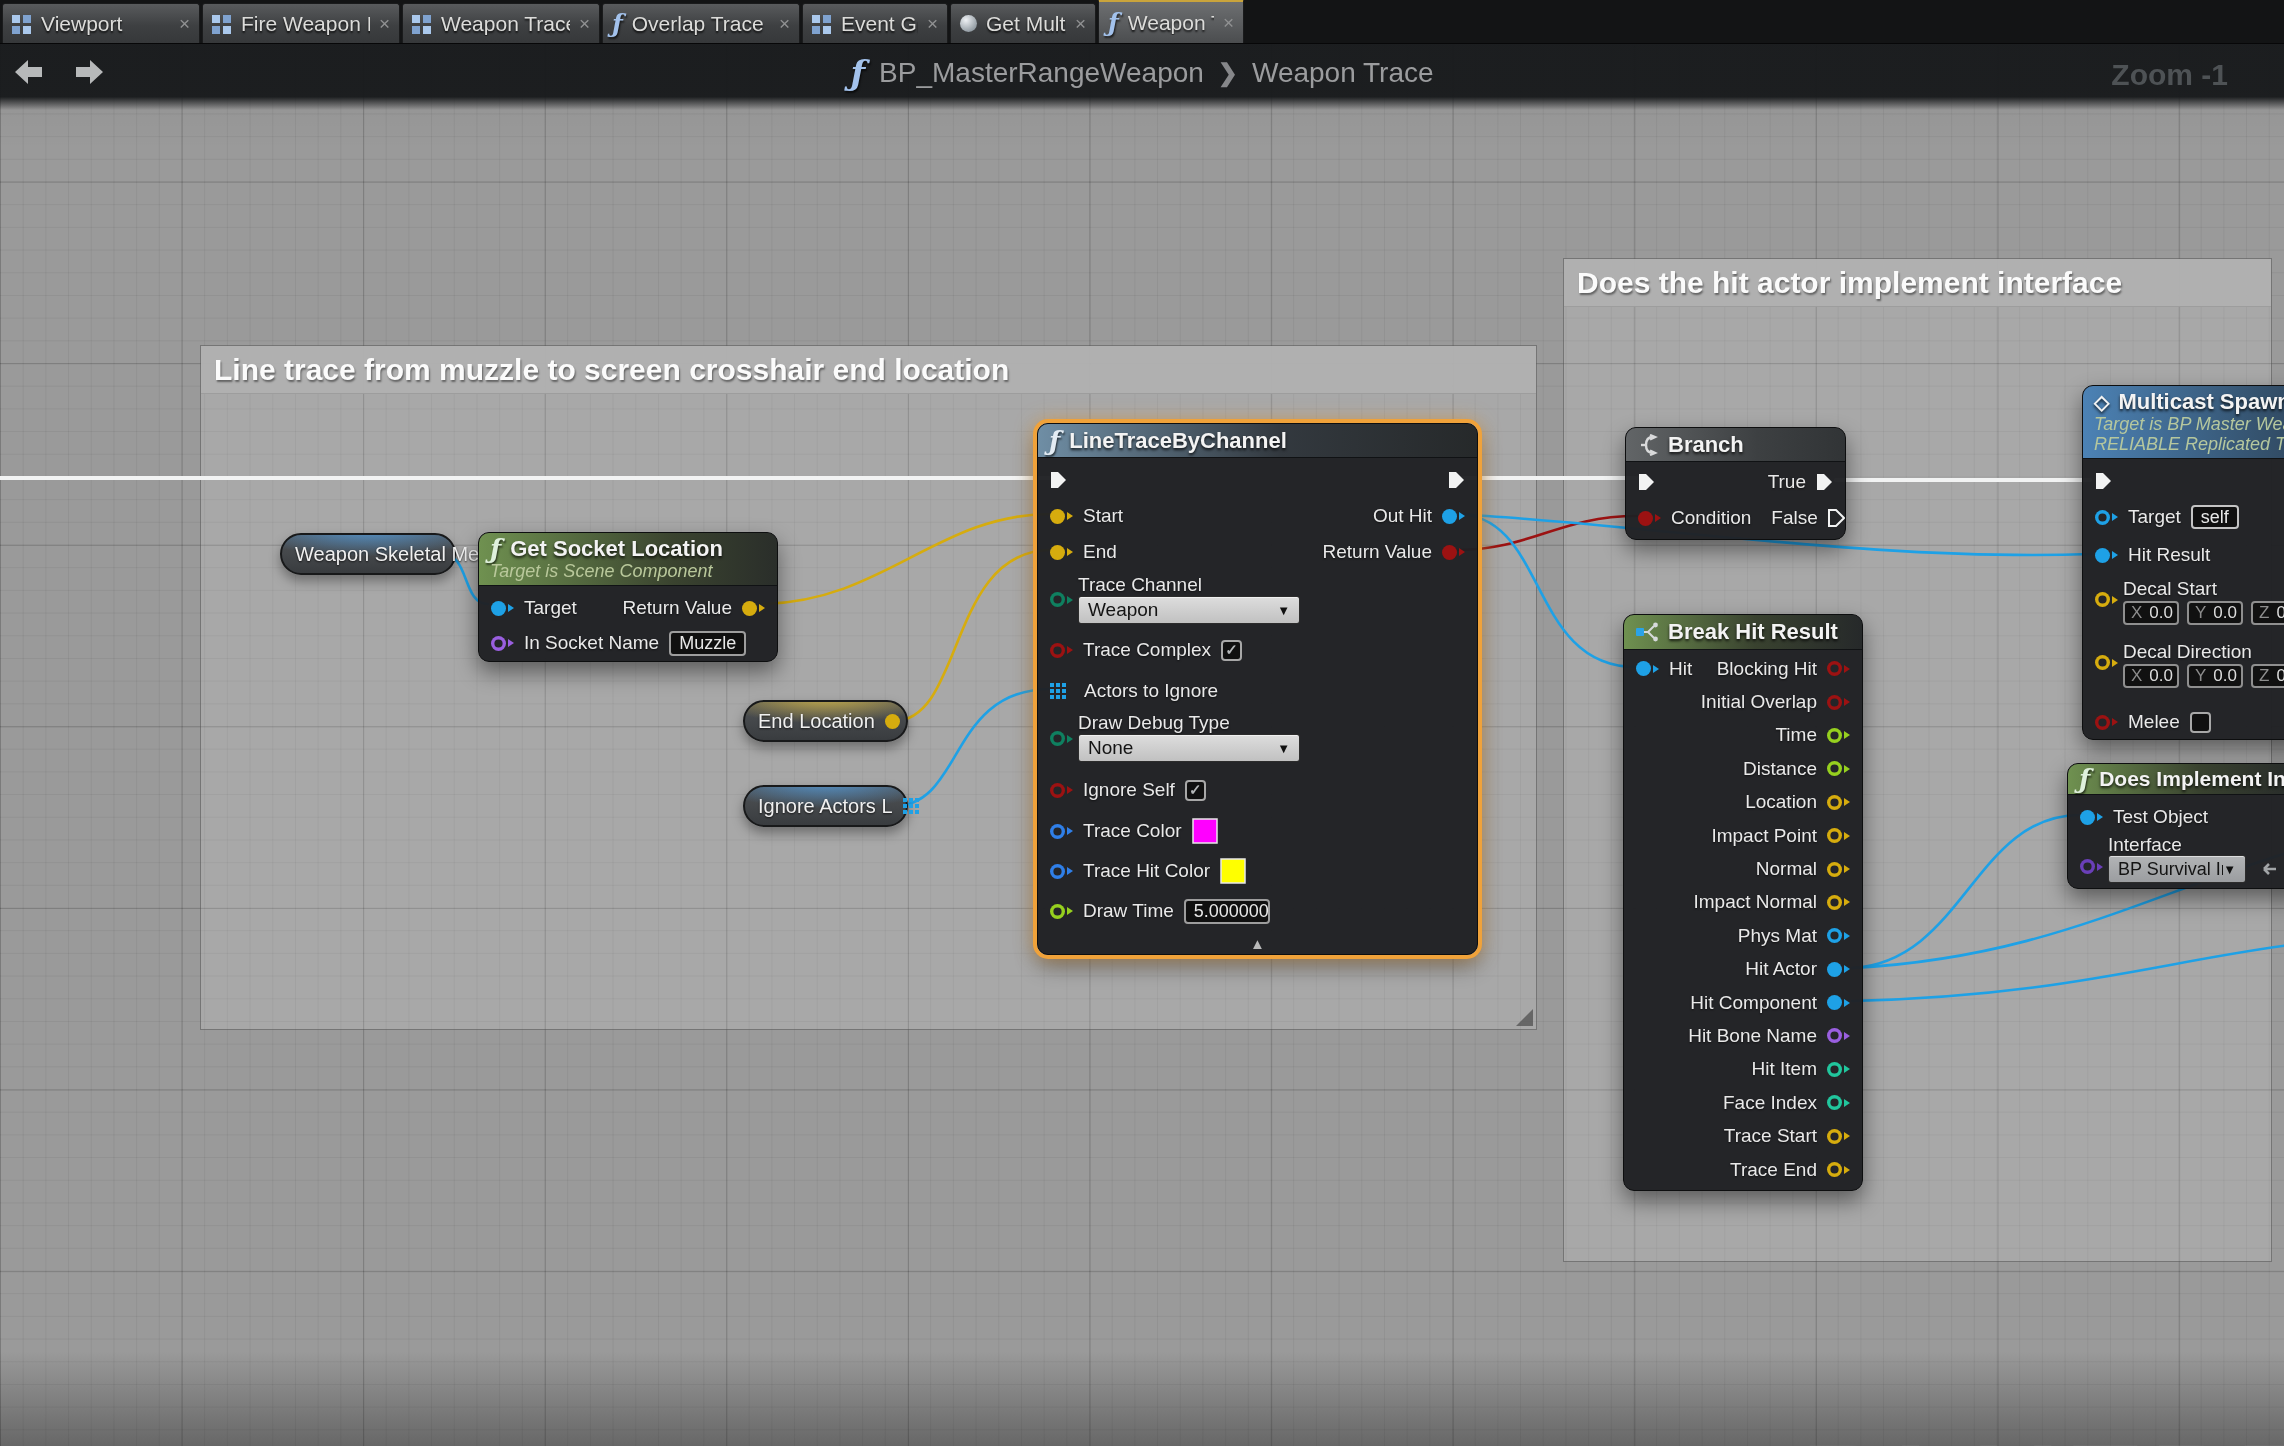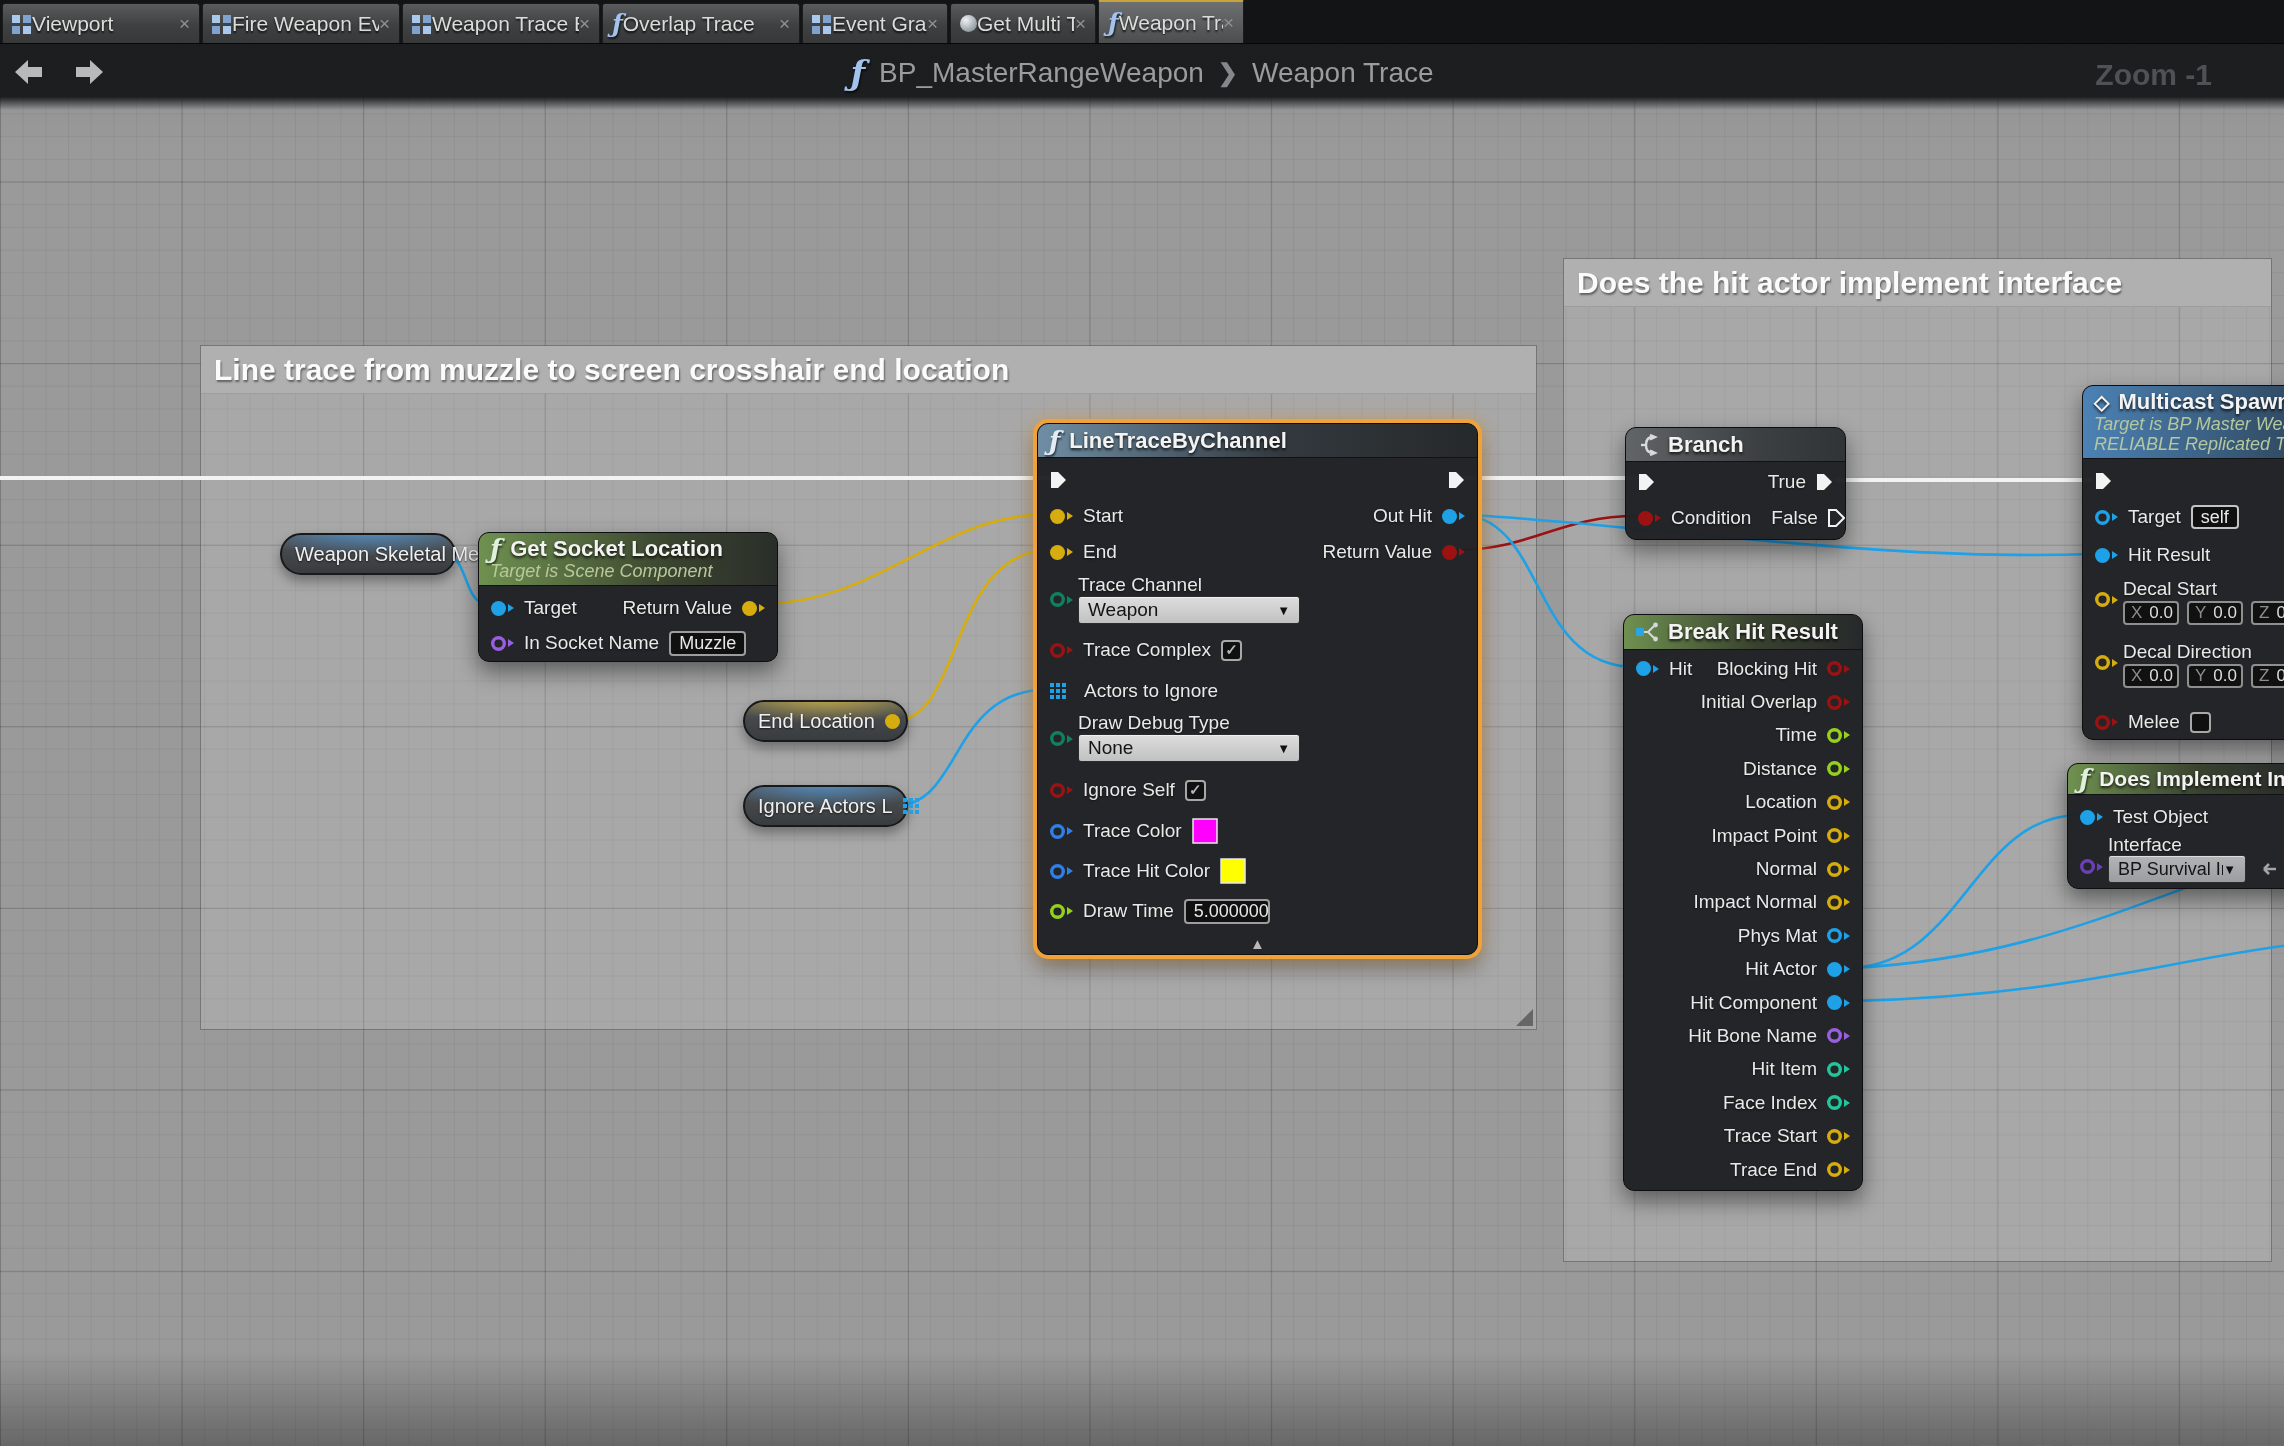--- a/index.html
+++ b/index.html
@@ -15,42 +15,42 @@
     background-size:181.6px 181.6px,181.6px 181.6px,22.7px 22.7px,22.7px 22.7px;}
   #vignette{position:absolute;inset:0;z-index:4;pointer-events:none;
     background:linear-gradient(0deg,rgba(20,20,20,.38),rgba(0,0,0,0) 95px),
                linear-gradient(180deg,rgba(0,0,0,.10) 0,rgba(0,0,0,0) 150px)}
   #watermark{position:absolute;left:1802px;top:1418px;z-index:0;font-size:118px;font-weight:bold;
     letter-spacing:7px;color:rgba(255,255,255,.10);white-space:nowrap}
   
   #tabbar{position:absolute;left:0;top:0;width:2284px;height:44px;background:#131415;z-index:6;
     display:flex;align-items:flex-end;gap:2px;padding-left:2px;box-sizing:border-box;
     border-bottom:1px solid #070708}
-  .tab{height:40px;box-sizing:border-box;display:flex;align-items:center;padding:0 9px;
+  .tab{height:40px;box-sizing:border-box;display:flex;align-items:center;gap:9px;padding:0 9px;
     background:linear-gradient(#595b5d,#3e4042 55%,#36383a);border:1px solid #1a1b1c;border-bottom:none;
     border-radius:3px 3px 0 0;color:#dcdcda;font-size:21px;text-shadow:0 2px 2px rgba(0,0,0,.75);
     overflow:hidden;white-space:nowrap;flex:none}
   .tab.active{height:44px;background:linear-gradient(#6d6f71,#4b4d4f);border-top:3px solid #c9a43c}
   .tab .tlabel{flex:1;overflow:hidden}
   .tab .close{margin-left:auto;color:#909192;font-size:19px;text-shadow:none;flex:none}
   .gicon{width:20px;height:20px;position:relative;flex:none}
   .gicon::before{content:"";position:absolute;left:0;top:1px;width:8px;height:8px;background:#aac8ec;
     box-shadow:11px 0 0 #7fa2cf,0 11px 0 #7fa2cf,11px 11px 0 #aac8ec}
   .fnglyph{font-family:"DejaVu Serif",serif;font-style:italic;font-weight:bold;color:#a3c2ec;
     font-size:25px;line-height:20px;text-shadow:1px 2px 2px rgba(0,0,0,.65);flex:none}
   .macroicon{width:17px;height:17px;border-radius:50%;flex:none;
     background:radial-gradient(circle at 35% 30%,#eef1f4,#97a0a7 70%,#7c848b)}
   
   #topband{position:absolute;left:0;top:44px;width:2284px;height:66px;z-index:5;
     background:linear-gradient(180deg,rgba(23,25,27,.96) 0%,rgba(23,25,27,.96) 80%,rgba(23,25,27,0) 100%)}
   #navarrows{position:absolute;left:12px;top:12px;display:flex;gap:26px}
   #breadcrumb{position:absolute;left:0;top:0;width:100%;height:58px;display:flex;align-items:center;
     justify-content:center;gap:14px;color:#9b9c9e;font-size:28px}
   #breadcrumb .sep{font-size:24px;font-weight:bold;color:#86878a}
-  #zoomlabel{position:absolute;right:72px;top:14px;font-size:30px;font-weight:bold;color:#4e5255}
+  #zoomlabel{position:absolute;right:56px;top:14px;font-size:30px;font-weight:bold;color:#4e5255}
   
   .comment{position:absolute;z-index:1;border:1px solid rgba(88,88,88,.55);box-sizing:border-box}
   .chead{height:47px;background:rgba(177,177,177,.96);display:flex;align-items:center;padding:0 13px;
     color:#fbfbfb;font-weight:bold;font-size:30px;text-shadow:1px 2px 2px rgba(0,0,0,.45);
     border-bottom:1px solid rgba(105,105,105,.5);white-space:nowrap;overflow:hidden}
   .cbody{position:absolute;left:0;right:0;top:47px;bottom:0;background:rgba(255,255,255,.14)}
   .chandle{position:absolute;right:3px;bottom:3px;width:0;height:0;
     border-left:17px solid transparent;border-bottom:17px solid rgba(80,80,80,.75)}
   
   .node{position:absolute;z-index:3;background:rgba(32,33,36,.97);border:1px solid #0d0e0f;

